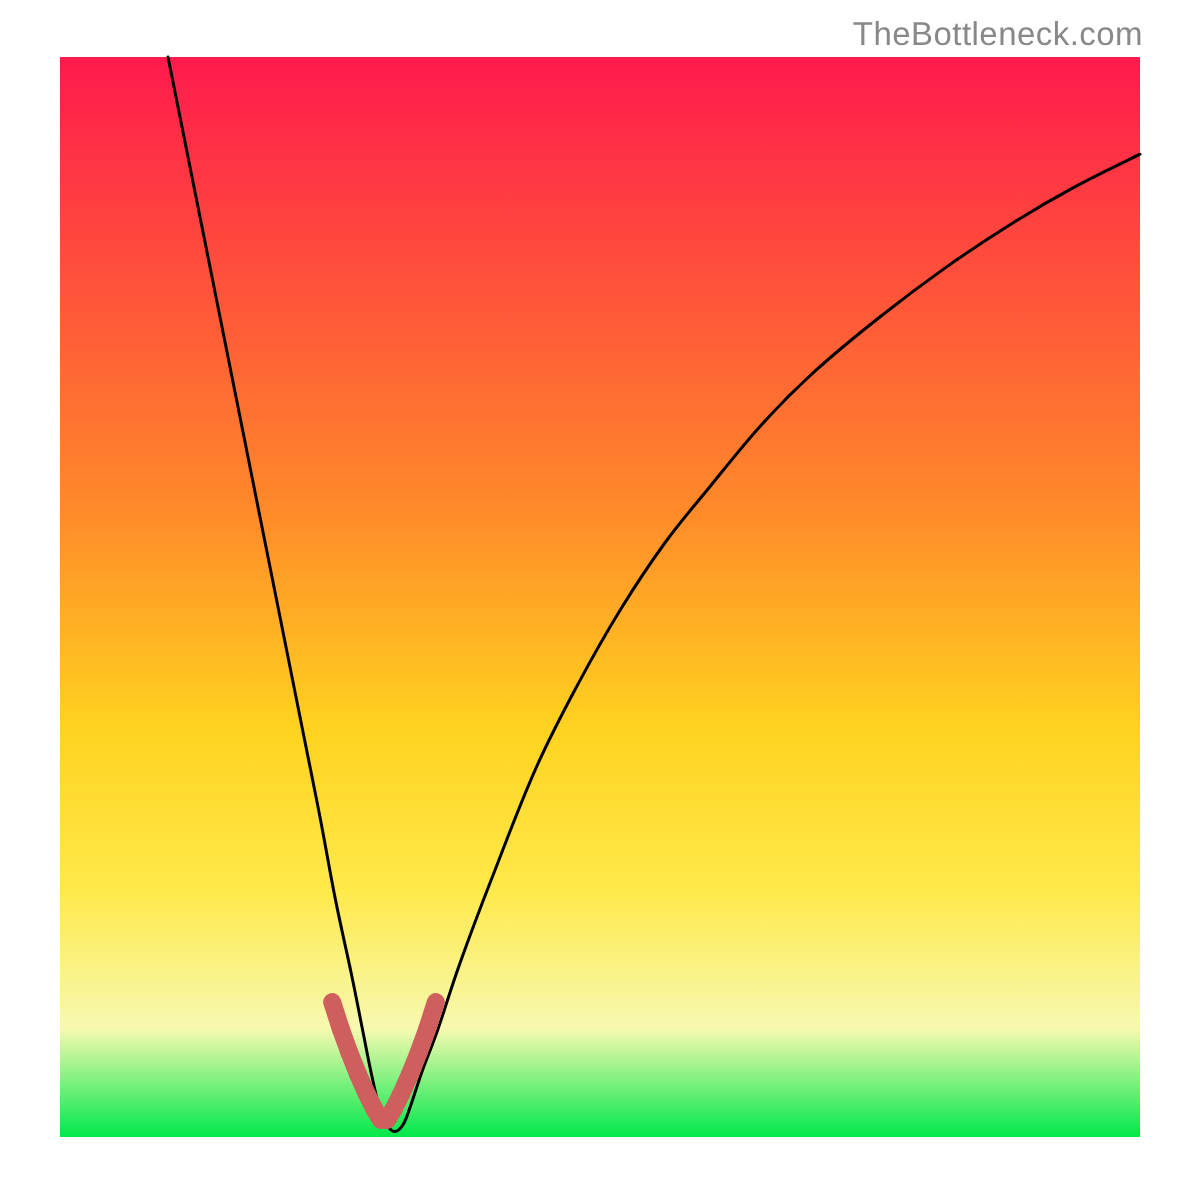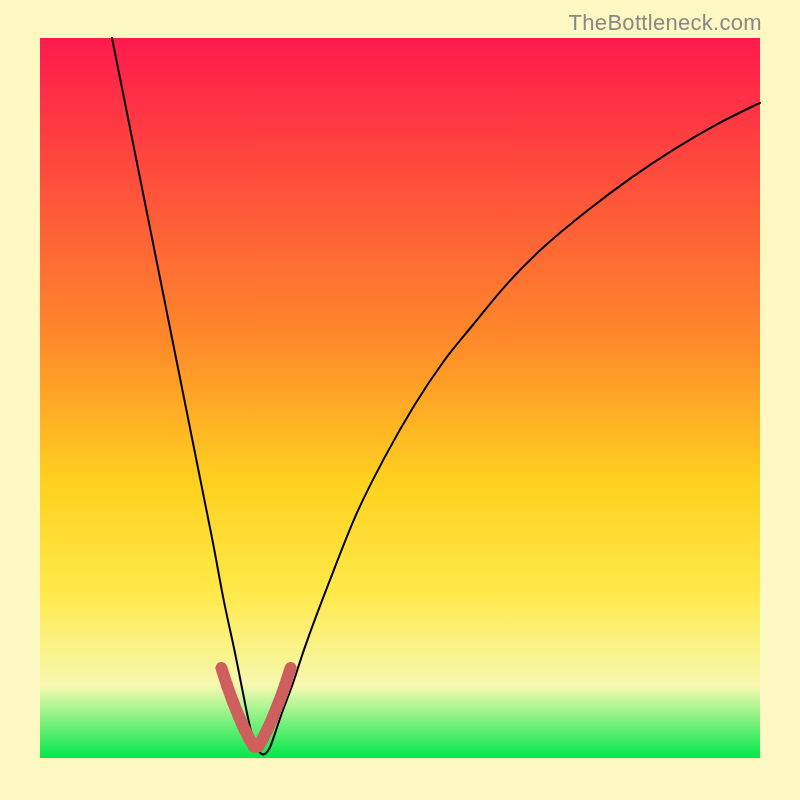--- a/index.html
+++ b/index.html
@@ -10,21 +10,21 @@
     background: #000;
     overflow: hidden;
     font-family: Arial, Helvetica, sans-serif;
   }
   .frame {
     position: absolute;
     left: 0;
     top: 0;
     width: 800px;
     height: 800px;
-    background: #fef9c3;
+    background: #ffffff;
   }
   .plot {
     position: absolute;
     left: 40px;
     top: 38px;
     width: 720px;
     height: 720px;
     
     background: linear-gradient(
       to bottom,

